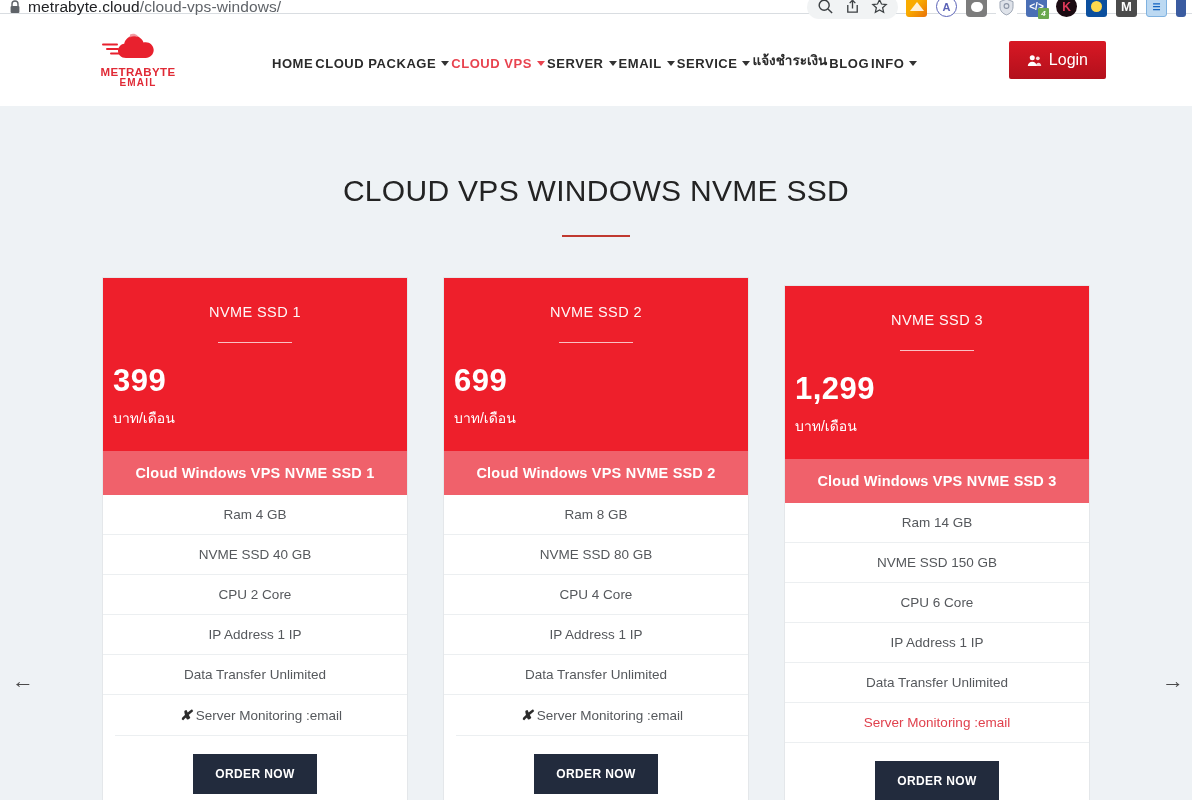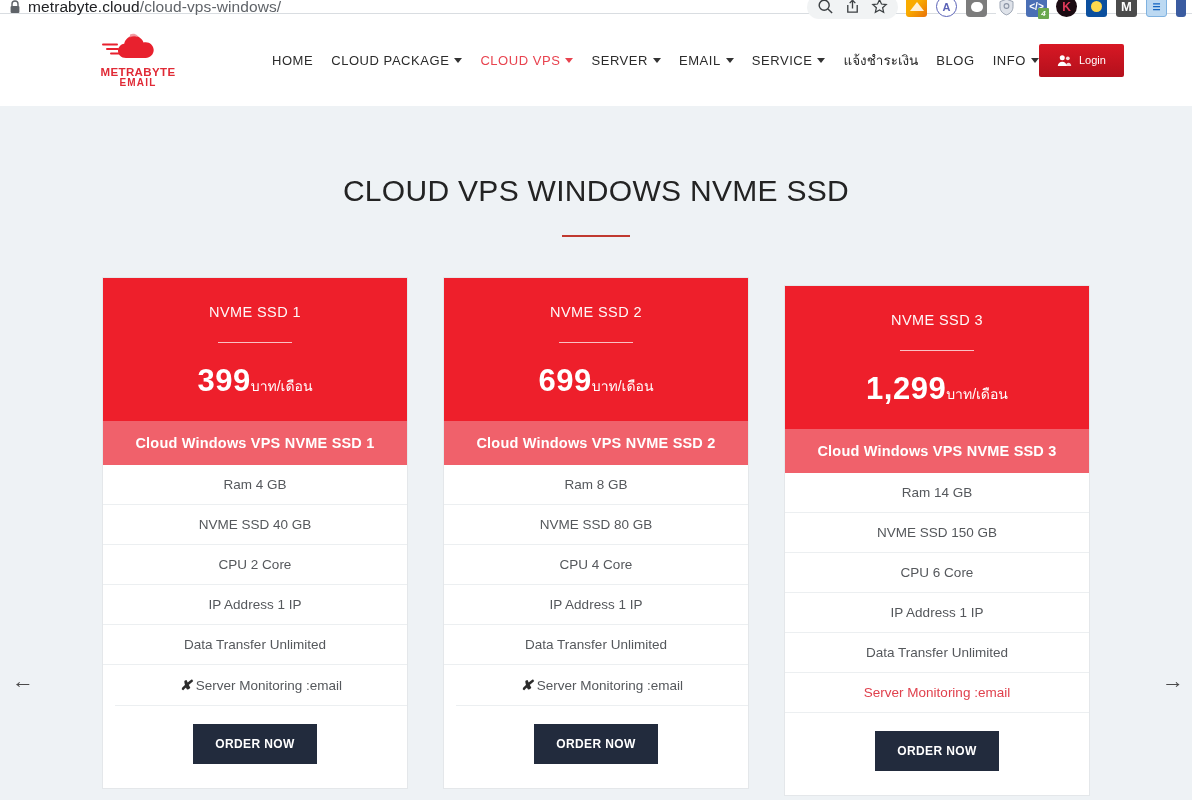--- a/index.html
+++ b/index.html
@@ -125,24 +125,25 @@
   .logo-word {
     font-size: 11.5px; font-weight: bold;
     letter-spacing: .4px; color: #e02a36;
     margin-top: 1px; line-height: 1.05;
     text-align:center;
   }
   .logo-word .sub { font-size: 10px; display:block; letter-spacing:1.2px;}
 
   .nav {
     display: flex;
-    align-items: center;
-    gap: 18px;
+    align-items: flex-end;
+    gap: 2px;
     margin-left: 86px;
     flex: 1 1 auto;
+    font-weight: bold;
   }
   .nav-item {
     font-size: 13px;
     letter-spacing: .55px;
     color: #2b2b2b;
     cursor: pointer;
     display: flex;
     align-items: center;
     gap: 5px;
     white-space: nowrap;
@@ -153,21 +154,21 @@
     width: 0; height: 0;
     border-left: 4px solid transparent;
     border-right: 4px solid transparent;
     border-top: 5px solid #333;
   }
   .nav-item.active .caret { border-top-color: #e8434f; }
 
   .login-btn {
     background: linear-gradient(180deg,#d81824 0%,#b3101c 100%);
     color: #fff;
-    font-size: 11px;
+    font-size: 16px;
     padding: 10px 18px;
     border: none;
     border-radius: 2px;
     cursor: pointer;
     display: flex;
     align-items: center;
     gap: 7px;
     margin-right: 62px;
     font-family: inherit;
   }
@@ -226,20 +227,22 @@
   }
   .plan-rule {
     width: 74px; height: 1px;
     background: rgba(255,255,255,.72);
     margin: 22px auto 20px;
   }
   .price-row {
     display: flex;
     align-items: baseline;
     justify-content: center;
+    gap: 8px;
+    flex-direction: column;
   }
   .price {
     font-size: 31px;
     font-weight: 700;
     letter-spacing: .5px;
   }
   .price-unit { font-size: 14px; }
 
   .card-sub {
     background: #f0616b;

